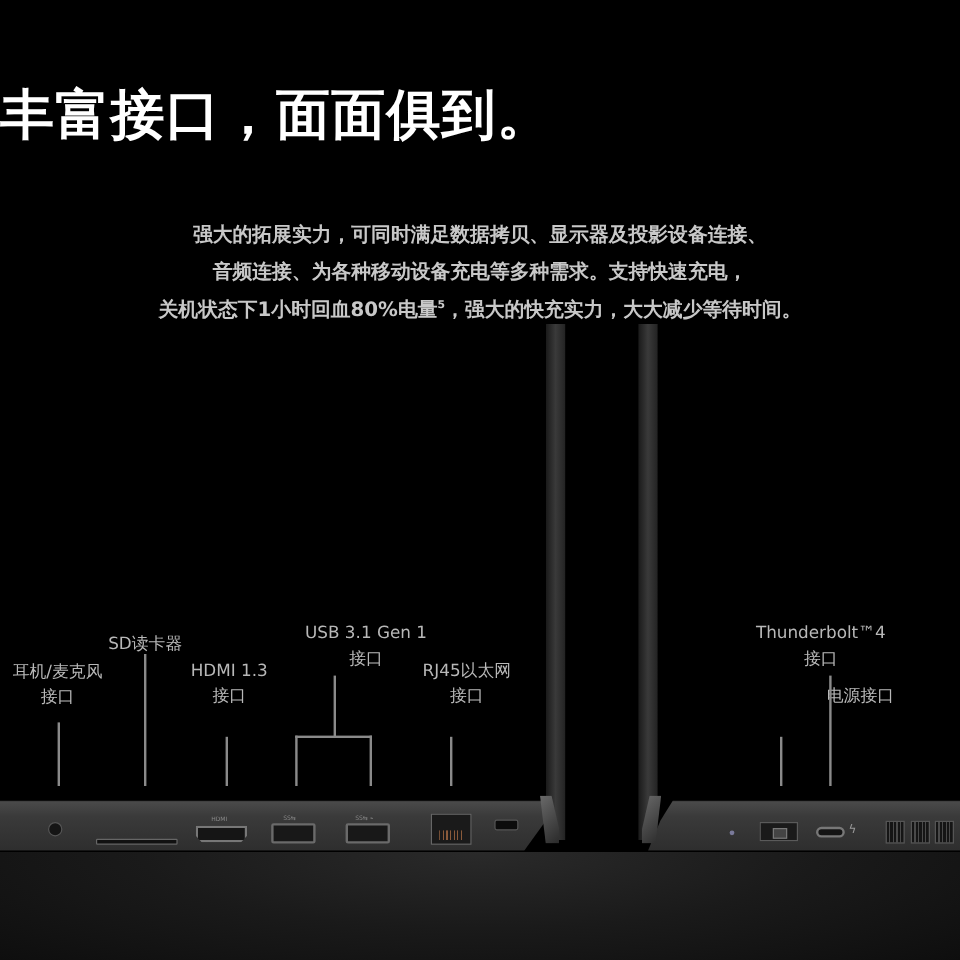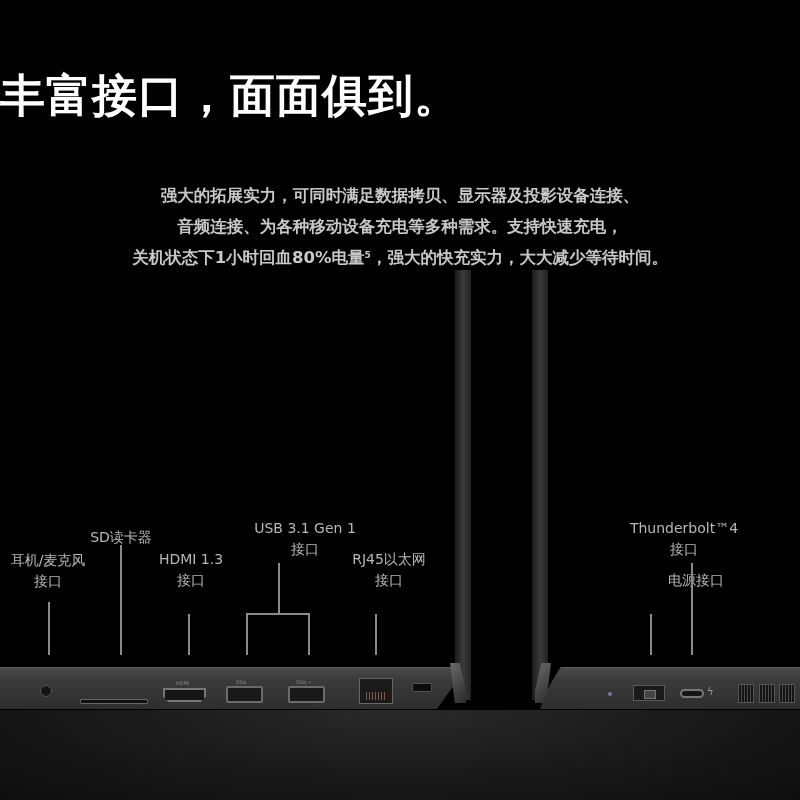--- a/index.html
+++ b/index.html
@@ -123,21 +123,21 @@
 <div class="hline" style="left:246px;top:613px;width:64px;"></div>
 <div class="line" style="left:246px;top:613px;height:42px;"></div>
 <div class="line" style="left:308px;top:613px;height:42px;"></div>
 
 <div class="label" style="left:389px;top:549px;">
   <div>RJ45以太网</div>
   <div>接口</div>
 </div>
 <div class="line" style="left:375px;top:614px;height:41px;"></div>
 
-<div class="label" style="left:664px;top:570px;margin-left:32px;">
+<div class="label" style="left:685px;top:570px;margin-left:32px;">
   <div>电源接口</div>
 </div>
 <div class="line" style="left:650px;top:614px;height:41px;"></div>
 
 <div class="label" style="left:684px;top:518px;">
   <div>Thunderbolt™4</div>
   <div>接口</div>
 </div>
 <div class="line" style="left:691px;top:563px;height:92px;"></div>
 

